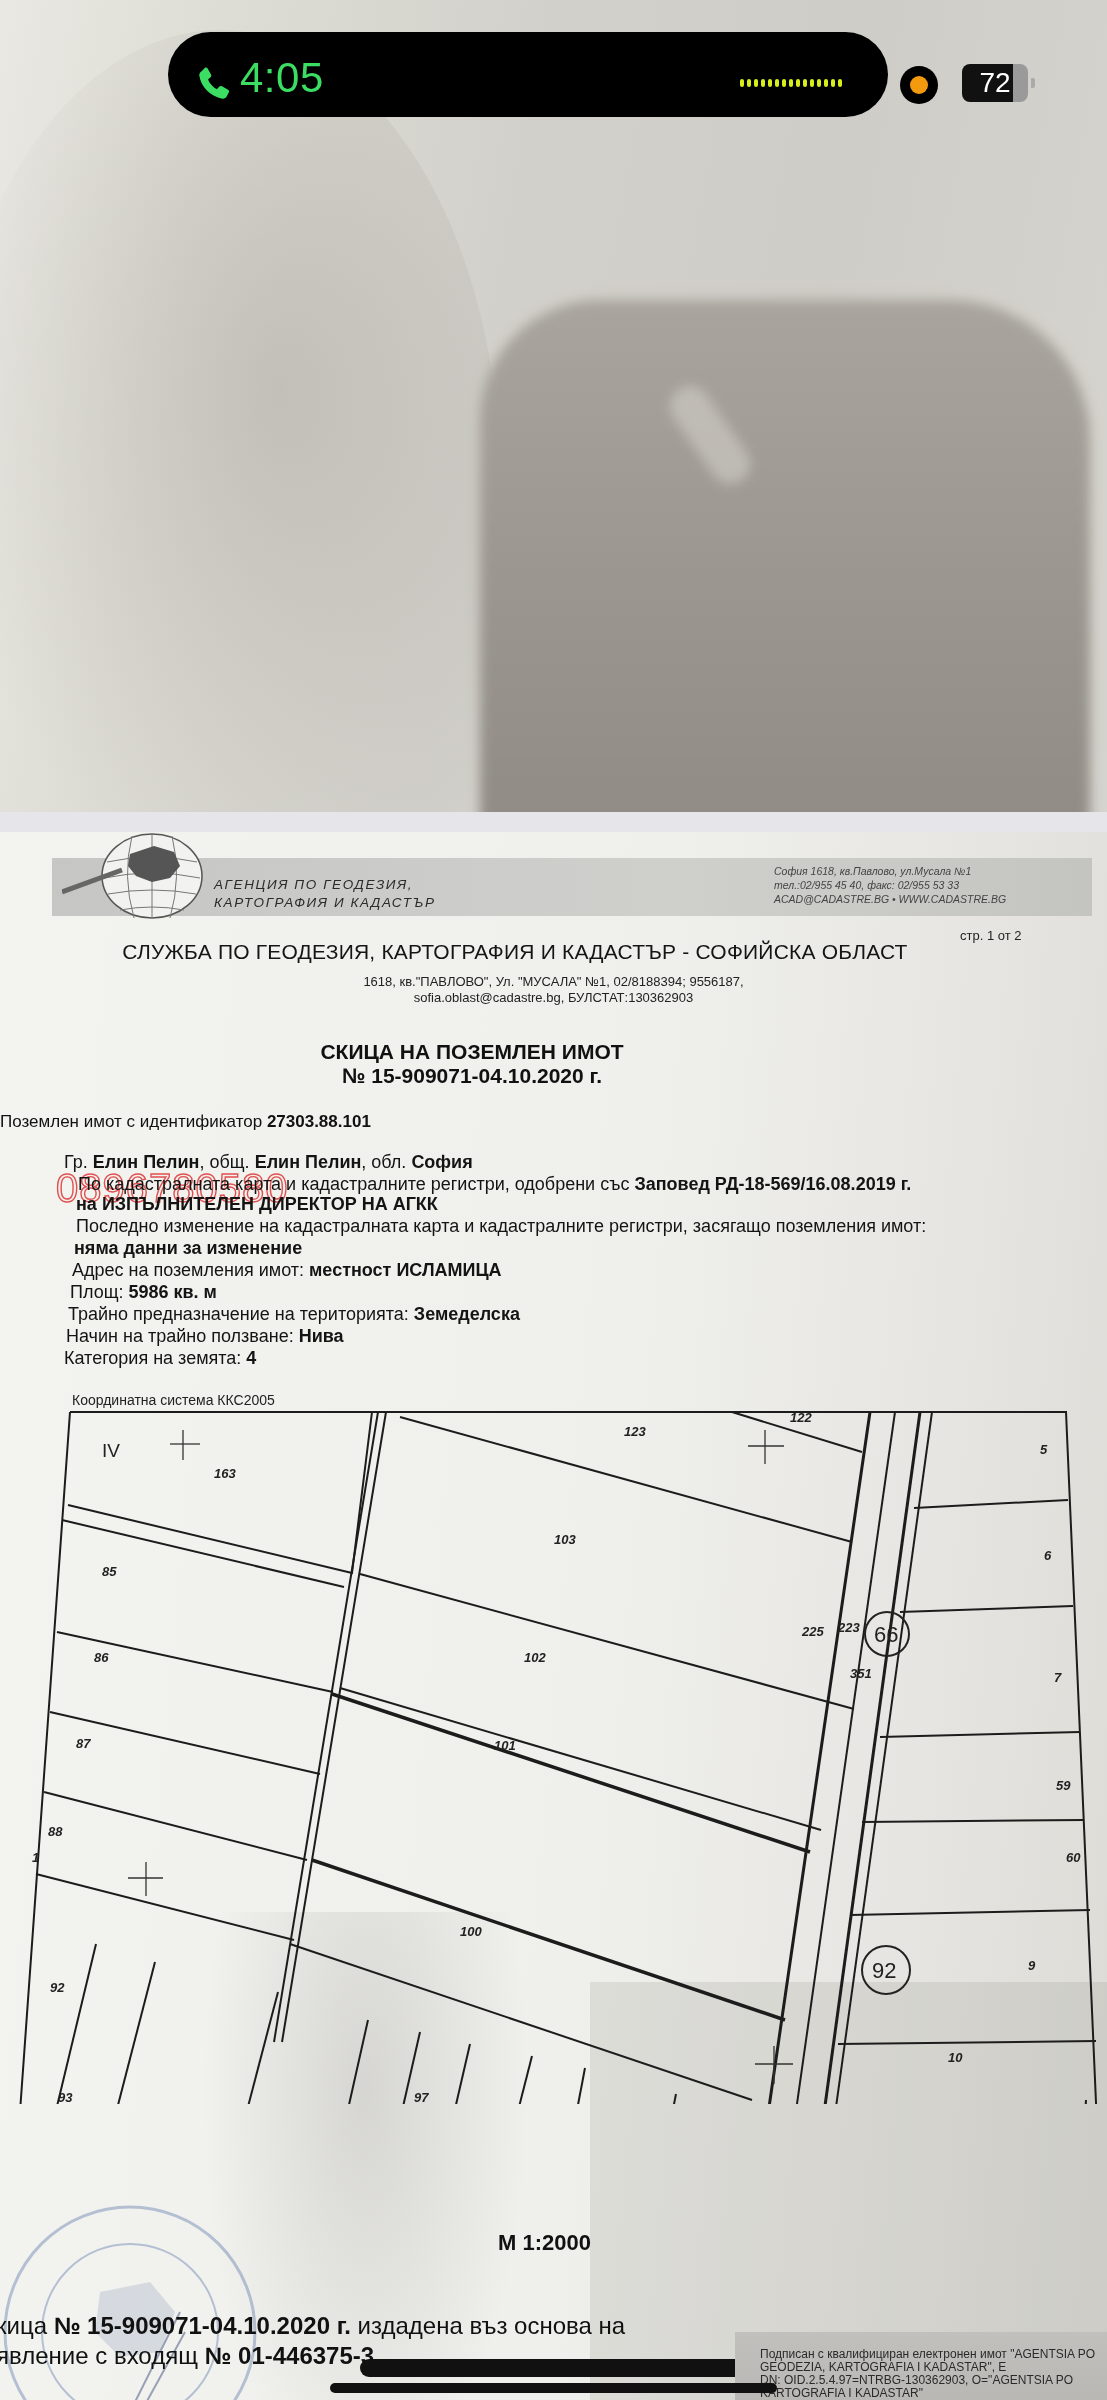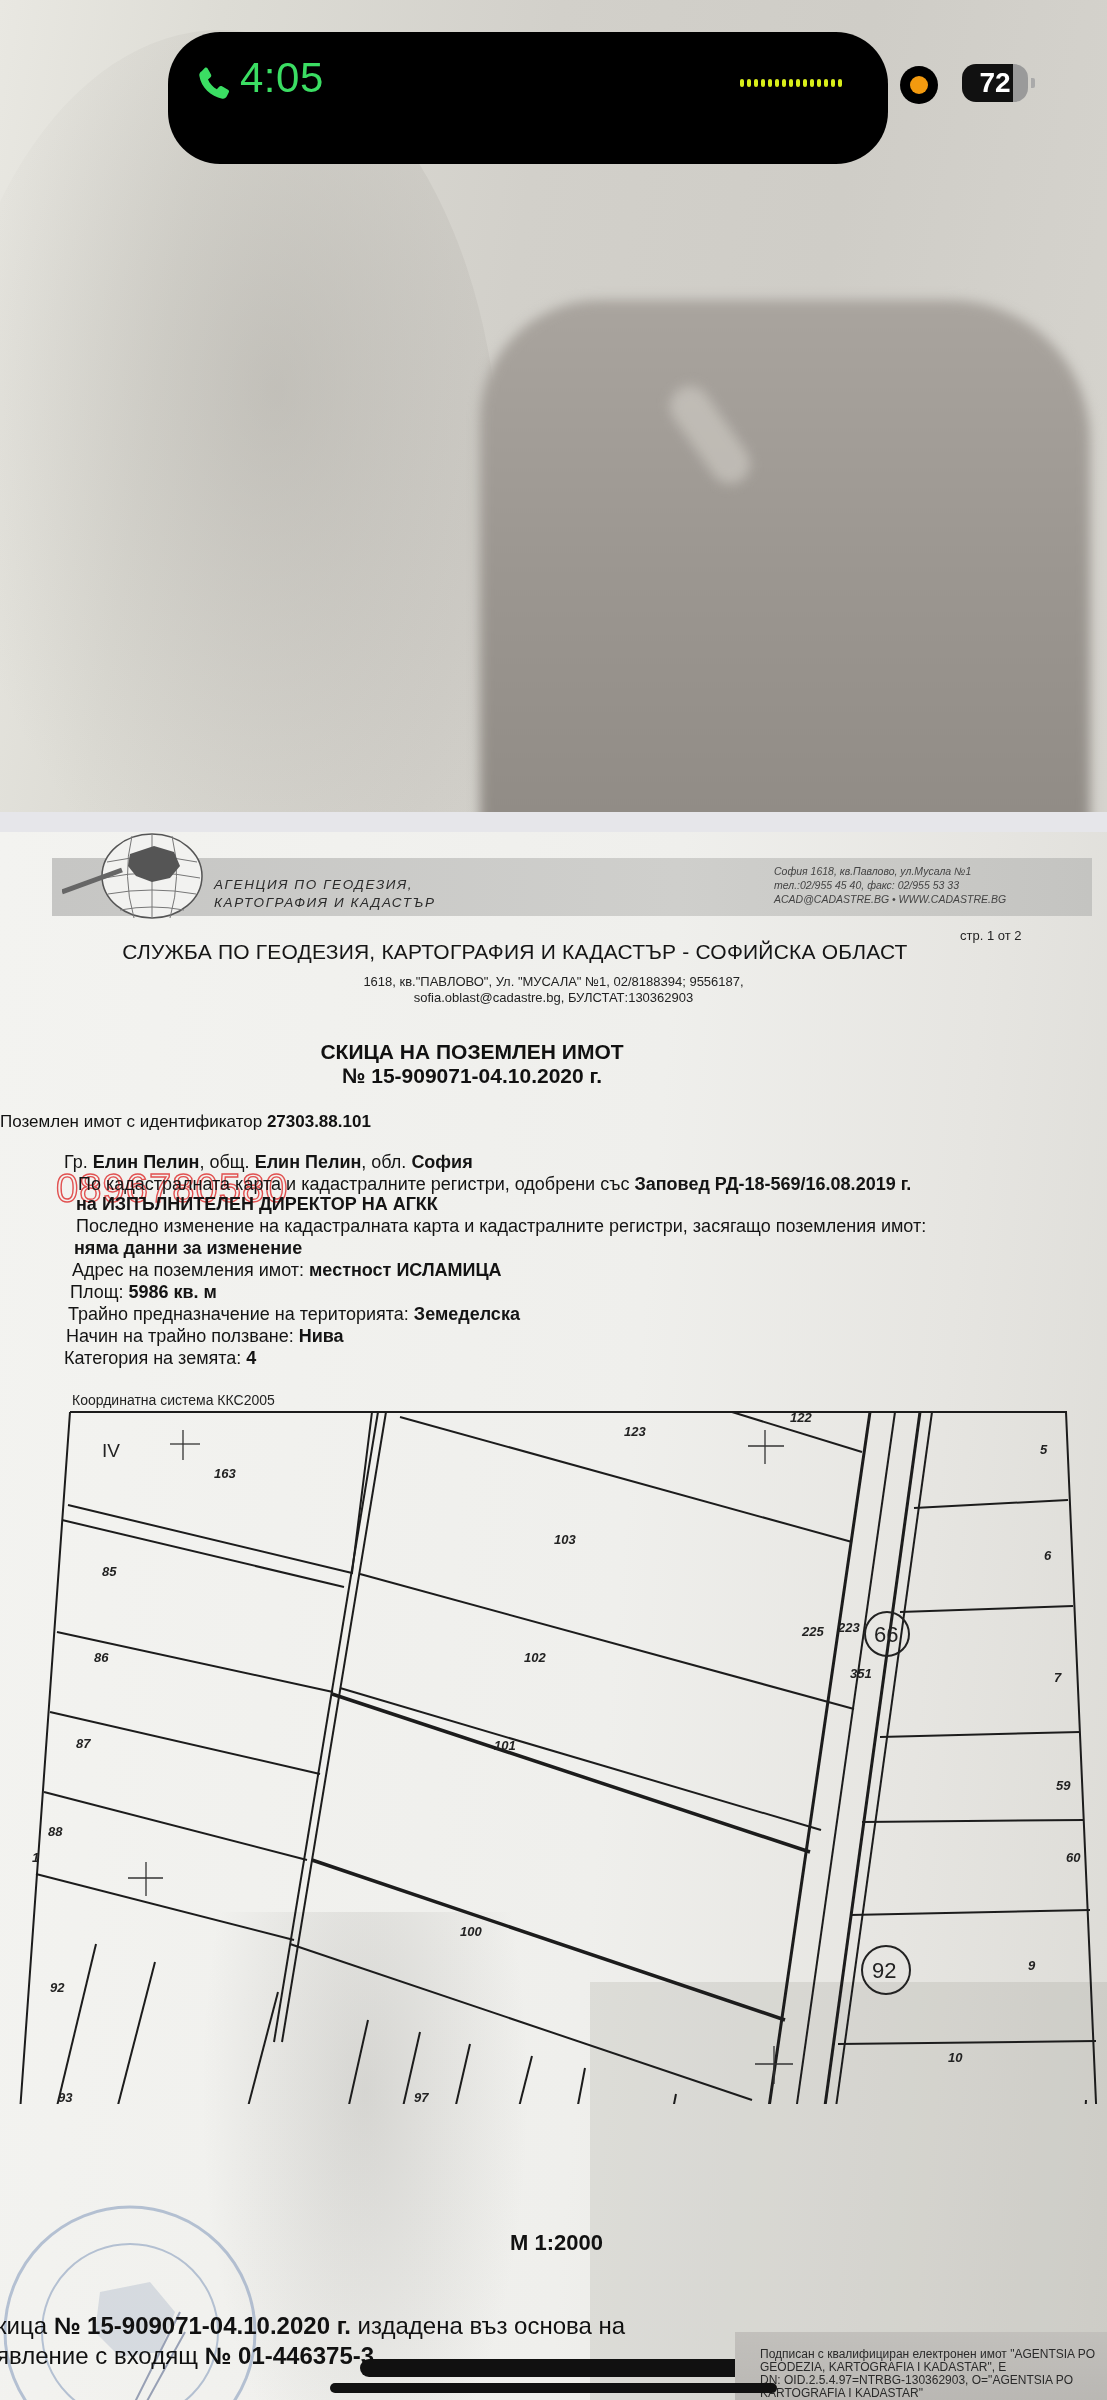--- a/index.html
+++ b/index.html
@@ -25,39 +25,39 @@
     border-radius: 120px 140px 0 0; filter: blur(6px);
   }
   .shadow-notch {
     position: absolute; left: 690px; top: 380px; width: 40px; height: 110px;
     background: rgba(210,206,200,0.6); transform: rotate(-35deg); filter: blur(6px); border-radius: 20px;
   }
   .photo-divider { position:absolute; left:0; top:812px; width:1107px; height:20px; background:#e6e6ea; }
 
   
   .island {
-    position: absolute; left: 168px; top: 32px; width: 720px; height: 132px;
+    position: absolute; left: 168px; top: 32px; width: 720px; height: 85px;
     background: #000; border-radius: 52px;
   }
   .call-icon { position:absolute; left: 26px; top: 28px; width: 40px; height: 48px; }
   .call-time {
     position:absolute; left: 72px; top: 22px; font-size: 42px; color: #3bde63;
     font-family: "Liberation Sans", sans-serif; letter-spacing: 0.5px;
   }
   .waveform { position:absolute; left: 572px; top: 47px; display:flex; gap: 3px; }
   .waveform span { width: 4px; height: 8px; background: #d8ee1a; border-radius: 2px; display:block; }
   .rec-dot {
     position:absolute; left: 900px; top: 66px; width: 38px; height: 38px; border-radius: 50%;
     background:#000; display:flex; align-items:center; justify-content:center;
   }
   .rec-dot i { width: 18px; height: 18px; border-radius:50%; background:#f39a0f; display:block; }
   .battery {
-    position:absolute; left: 962px; top: 64px; width: 66px; height: 38px; border-radius: 14px;
+    position:absolute; left: 962px; top: 64px; width: 66px; height: 38px; border-radius: 8px;
     background: linear-gradient(90deg, #111 0 78%, #9a9a9a 78% 100%);
-    color:#fff; font-size: 28px; font-weight: bold; text-align:center; line-height: 38px;
+    color:#fff; font-size: 28px; font-weight: normal; text-align:center; line-height: 38px;
   }
   .battery-cap { position:absolute; left: 1031px; top: 78px; width: 4px; height: 10px; background:#aaa; border-radius: 0 2px 2px 0; }
 
   
   .doc {
     position: absolute; left: 0; top: 832px; width: 1107px; height: 1568px;
     background: linear-gradient(95deg, #f3f3f0 0%, #efefec 55%, #e6e5e1 80%, #dcdbd6 100%);
     overflow: hidden; color: #111;
   }
   .doc-shadow {
@@ -98,21 +98,21 @@
     opacity: 0.9;
   }
   .coord-label { position:absolute; left: 72px; top: 560px; font-size: 14px; color:#222; }
 
   .map { position:absolute; left: 0; top: 572px; width: 1107px; height: 700px; }
   .map text { font-family: "Liberation Sans", sans-serif; }
   .lbl { font-size: 13px; font-style: italic; font-weight: bold; fill:#222; }
   .region-lbl { font-size: 19px; fill:#222; }
   .circ-lbl { font-size: 22px; fill:#222; }
 
-  .scale { position:absolute; left: 498px; top: 1398px; font-size: 22px; font-weight: bold; color:#111;margin-left:12px; }
+  .scale { position:absolute; left: 498px; top: 1398px; font-size: 22px; font-weight: bold; color:#111; }
   .stamp { position:absolute; left: -20px; top: 1350px; width: 300px; height: 260px; opacity: 0.45; }
 
   .footer-line { position:absolute; left: -4px; font-size: 24px; color:#111; white-space: nowrap; }
   .redact { position:absolute; left: 360px; top: 1527px; width: 400px; height: 18px; background:#111; border-radius: 9px; }
   .sig-box {
     position:absolute; left: 735px; top: 1500px; width: 380px; height: 80px;
     background: linear-gradient(180deg, #c2c0bc, #b8b6b2);
   }
   .sig-text { position:absolute; left: 760px; top: 1516px; font-size: 12px; line-height: 13px; color:#2a2a2a; white-space: nowrap; }
   .home-indicator { position:absolute; left: 330px; top: 2383px; width: 447px; height: 10px; background:#111; border-radius: 5px; }

